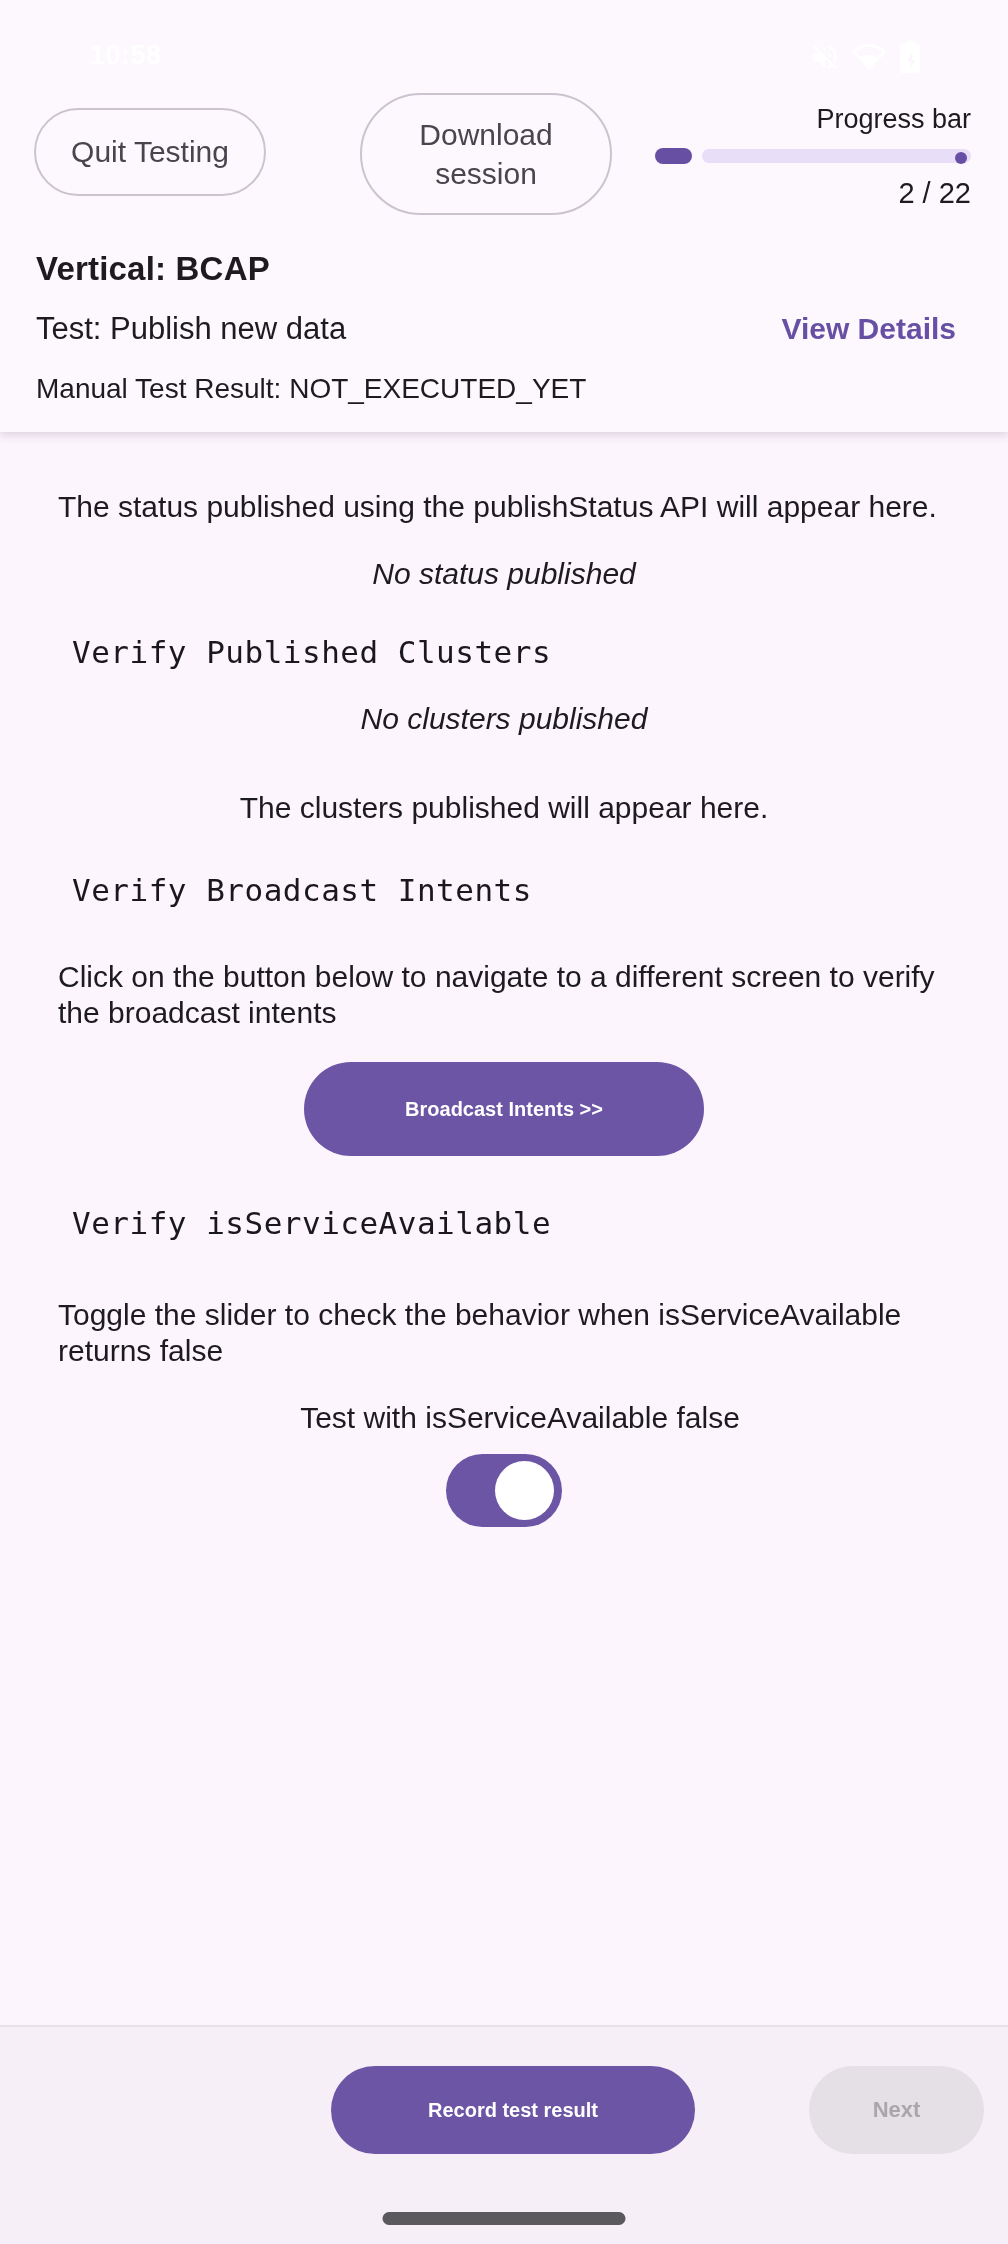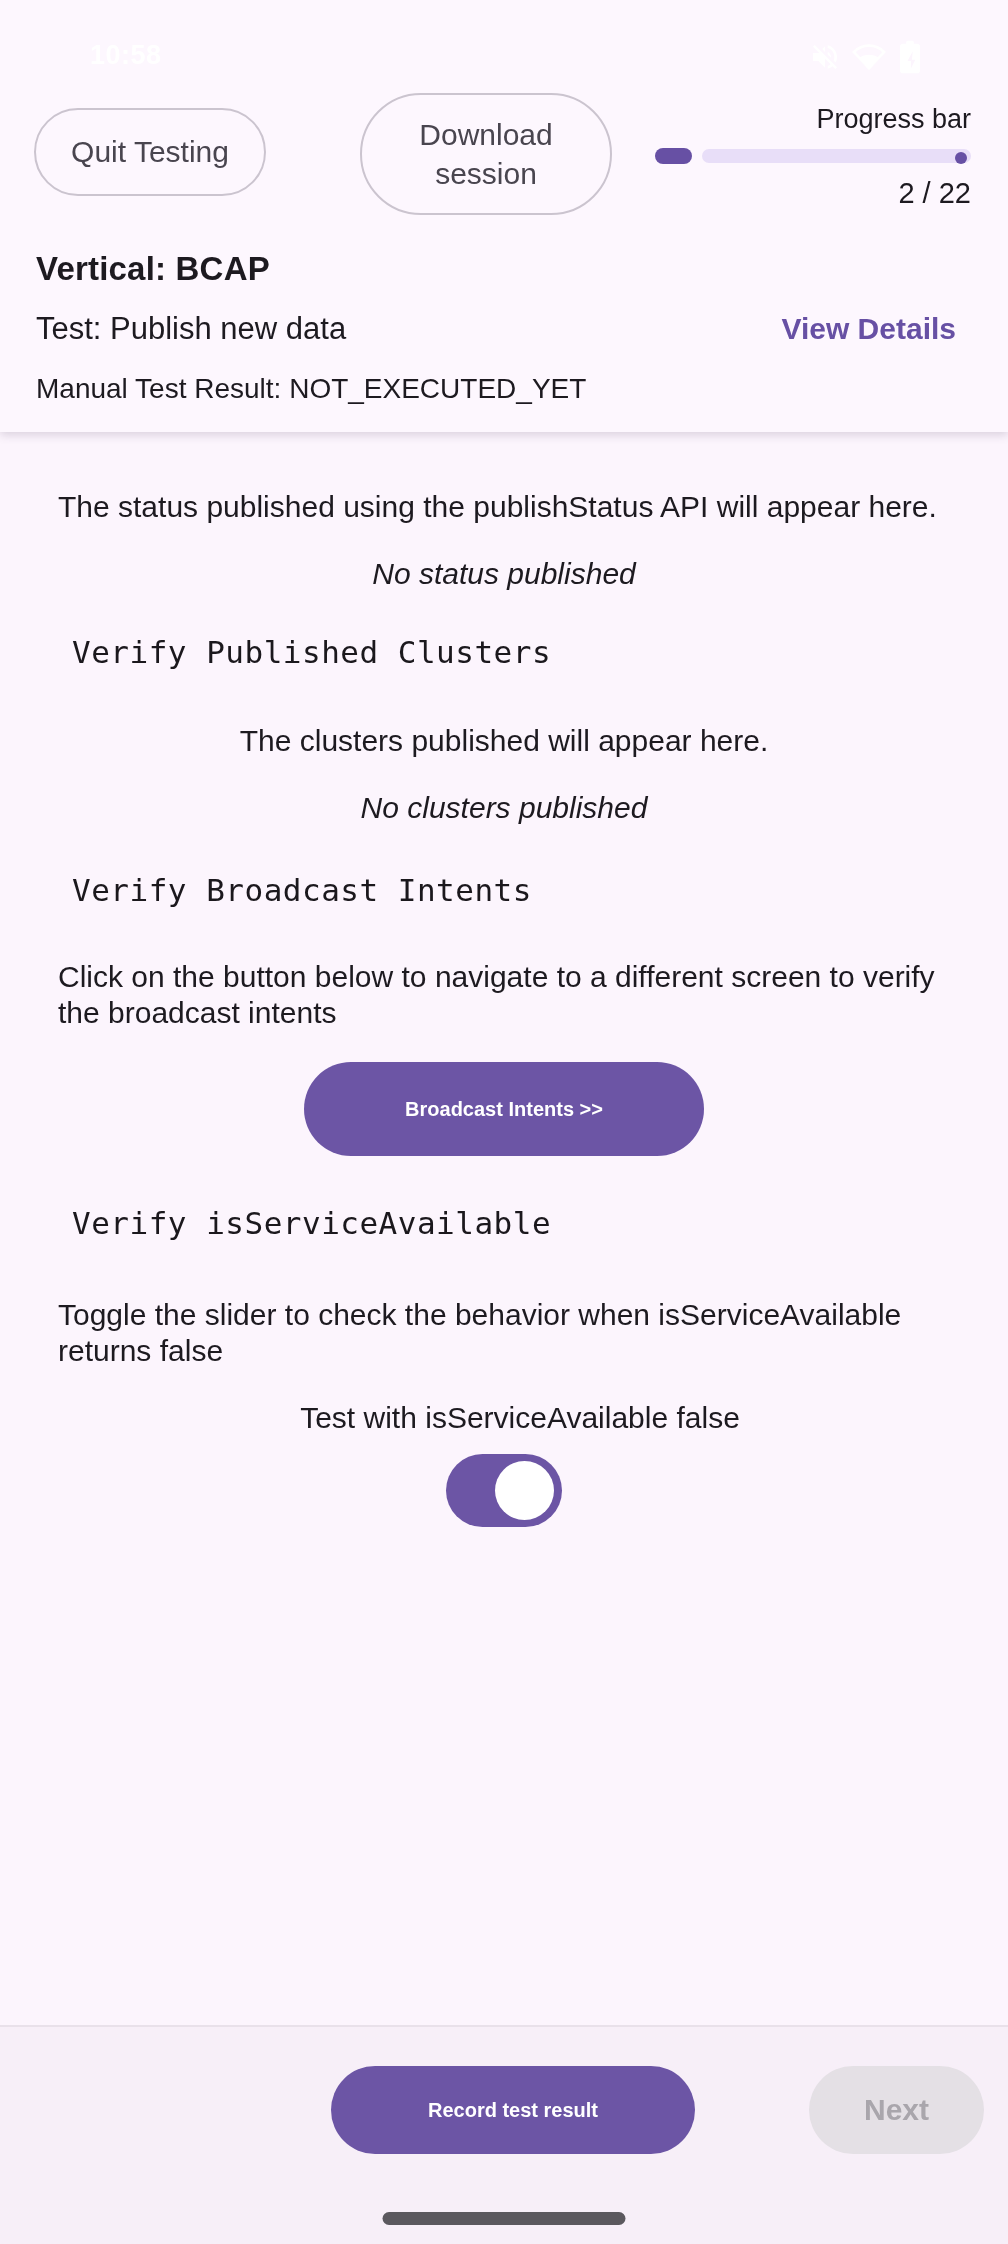--- a/index.html
+++ b/index.html
@@ -55,21 +55,21 @@
   .switch{ position:relative; width:116px; height:73px; border-radius:37px; background:#6C55A5;
     margin:18px auto 0; cursor:pointer;}
   .switch .thumb{ position:absolute; top:7px; width:59px; height:59px; border-radius:50%; background:#FFFFFF;}
   .switch.on .thumb{ right:8px;}
   
   .footer{ position:absolute; left:0; right:0; bottom:0; height:219px; background:#F7EFF8;
     border-top:2px solid #E9E1EA;}
   .btn-back{ position:absolute; left:37px; top:39px; width:180px; height:88px; border-radius:44px;}
   .btn-record{ position:absolute; left:331px; top:39px; width:364px; height:88px; border-radius:44px;}
   .btn-next{ position:absolute; right:24px; top:39px; width:175px; height:88px; border-radius:44px;
-    background:#E4E0E5; color:#A9A6AC; border:none; font-size:30px; font-weight:600;}
+    background:#E4E0E5; color:#A9A6AC; border:none; font-size:22px; font-weight:600;}
   .nav-handle{ position:absolute; left:50%; transform:translateX(-50%); bottom:19px;
     width:243px; height:13px; border-radius:7px; background:#5B585E; cursor:grab;}
 </style>
 </head>
 <body>
 
 <div class="screen">
 
   <div class="header">
 
@@ -120,22 +120,22 @@
       <div class="manual-result">Manual Test Result: NOT_EXECUTED_YET</div>
     </div>
   </div>
 
   <div class="content">
 
     <div class="para mt-para1">The status published using the publishStatus API will appear here.</div>
     <div class="para centered mt-empty">No status published</div>
 
     <div class="section-h mt-h2">Verify Published Clusters</div>
+    <div class="para centered mt-empty">No clusters published</div>
     <div class="para centered mt-para2">The clusters published will appear here.</div>
-    <div class="para centered mt-empty">No clusters published</div>
 
     <div class="section-h mt-h3">Verify Broadcast Intents</div>
     <div class="para mt-para3">Click on the button below to navigate to a different screen to verify the broadcast intents</div>
     <button class="pill btn-filled btn-broadcast">Broadcast Intents &gt;&gt;</button>
 
     <div class="section-h mt-h4">Verify isServiceAvailable</div>
     <div class="para mt-para4">Toggle the slider to check the behavior when isServiceAvailable returns false</div>
     <div class="para centered mt-toggle-label">Test with isServiceAvailable false</div>
     <div class="switch on">
       <span class="thumb"></span>

